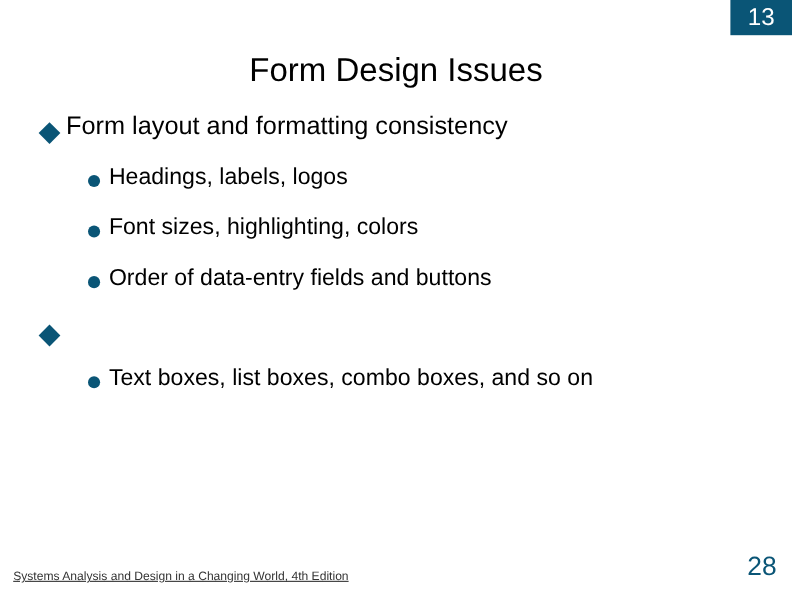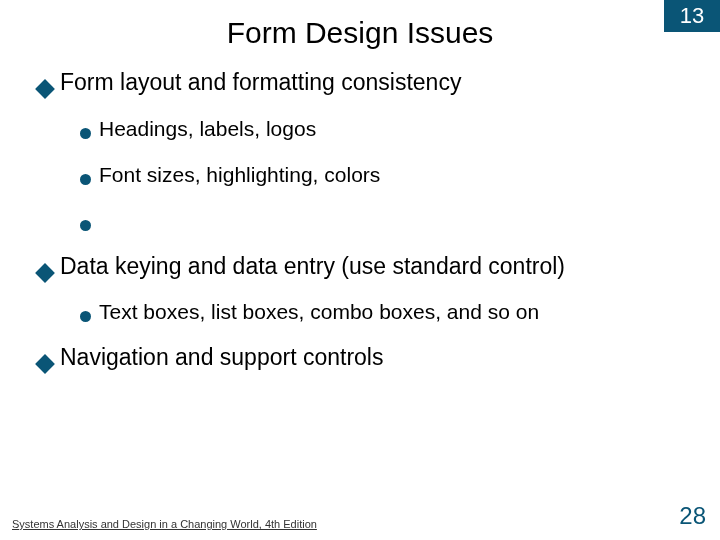--- a/index.html
+++ b/index.html
@@ -21,21 +21,21 @@
     color: #fff;
     font-size: 22px;
     display: flex;
     align-items: center;
     justify-content: center;
   }
   .title {
     text-align: center;
     font-size: 30px;
     color: #000;
-    padding-top: 16px;
+    padding-top: 48px;
     padding-bottom: 18px;
     font-weight: normal;
   }
   .content {
     padding-left: 38px;
     padding-right: 14px;
   }
   .l1 {
     display: flex;
     align-items: flex-start;
@@ -116,38 +116,34 @@
     <div class="l2">
       <span class="bullet"><span class="circle"></span></span>
       <span>Headings, labels, logos</span>
     </div>
     <div class="l2">
       <span class="bullet"><span class="circle"></span></span>
       <span>Font sizes, highlighting, colors</span>
     </div>
     <div class="l2">
       <span class="bullet"><span class="circle"></span></span>
+      <span>Order of data-entry fields and buttons</span>
     </div>
   </div>
 
   <div class="l1">
     <span class="bullet"><span class="diamond"></span></span>
-    <span>Data keying and data entry (use standard control)</span>
   </div>
   <div class="l2-group">
     <div class="l2">
       <span class="bullet"><span class="circle"></span></span>
       <span>Text boxes, list boxes, combo boxes, and so on</span>
     </div>
   </div>
 
-  <div class="l1">
-    <span class="bullet"><span class="diamond"></span></span>
-    <span>Navigation and support controls</span>
-  </div>
 
 
 </div>
 
 <div class="footer">
   <span class="footer-text">Systems Analysis and Design in a Changing World, 4th Edition</span>
   <span class="page-num">28</span>
 </div>
 
 </body></html>

